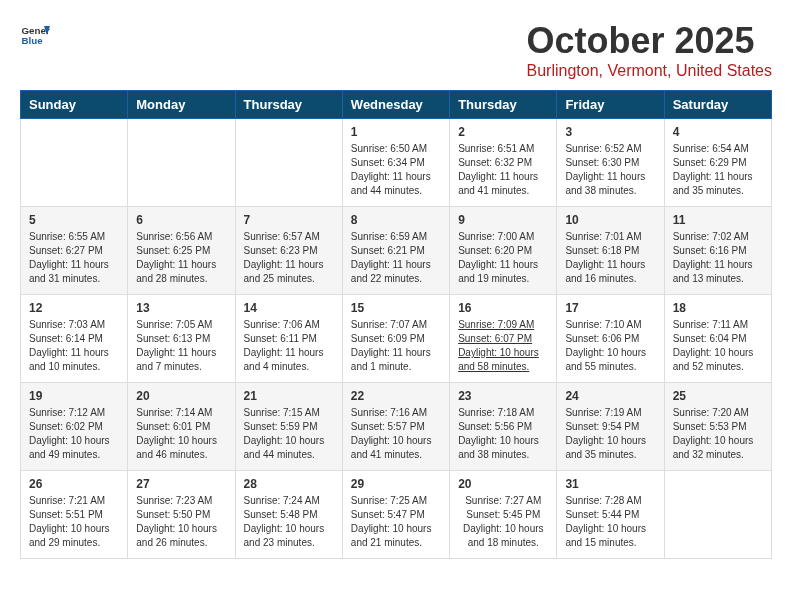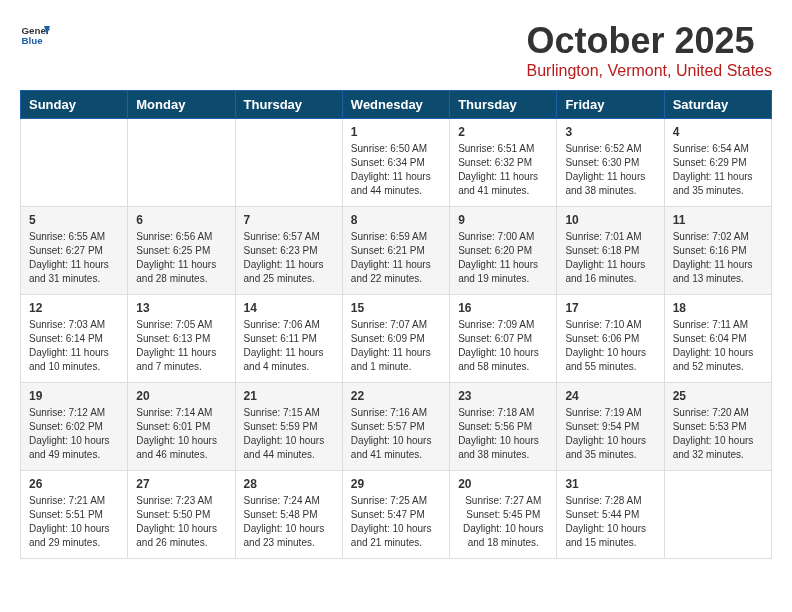--- a/index.html
+++ b/index.html
@@ -216,21 +216,21 @@
         </td>
         <td>
           <div class="day-number">15</div>
           <div class="day-info" style="white-space: pre-line;">Sunrise: 7:07 AM
 Sunset: 6:09 PM
 Daylight: 11 hours
 and 1 minute.</div>
         </td>
         <td>
           <div class="day-number">16</div>
-          <div class="day-info" style="white-space: pre-line;">Sunrise: 7:09 AM
+          <div class="day-info" style="white-space: pre-line; text-decoration: underline;">Sunrise: 7:09 AM
 Sunset: 6:07 PM
 Daylight: 10 hours
 and 58 minutes.</div>
         </td>
         <td>
           <div class="day-number">17</div>
           <div class="day-info" style="white-space: pre-line;">Sunrise: 7:10 AM
 Sunset: 6:06 PM
 Daylight: 10 hours
 and 55 minutes.</div>

